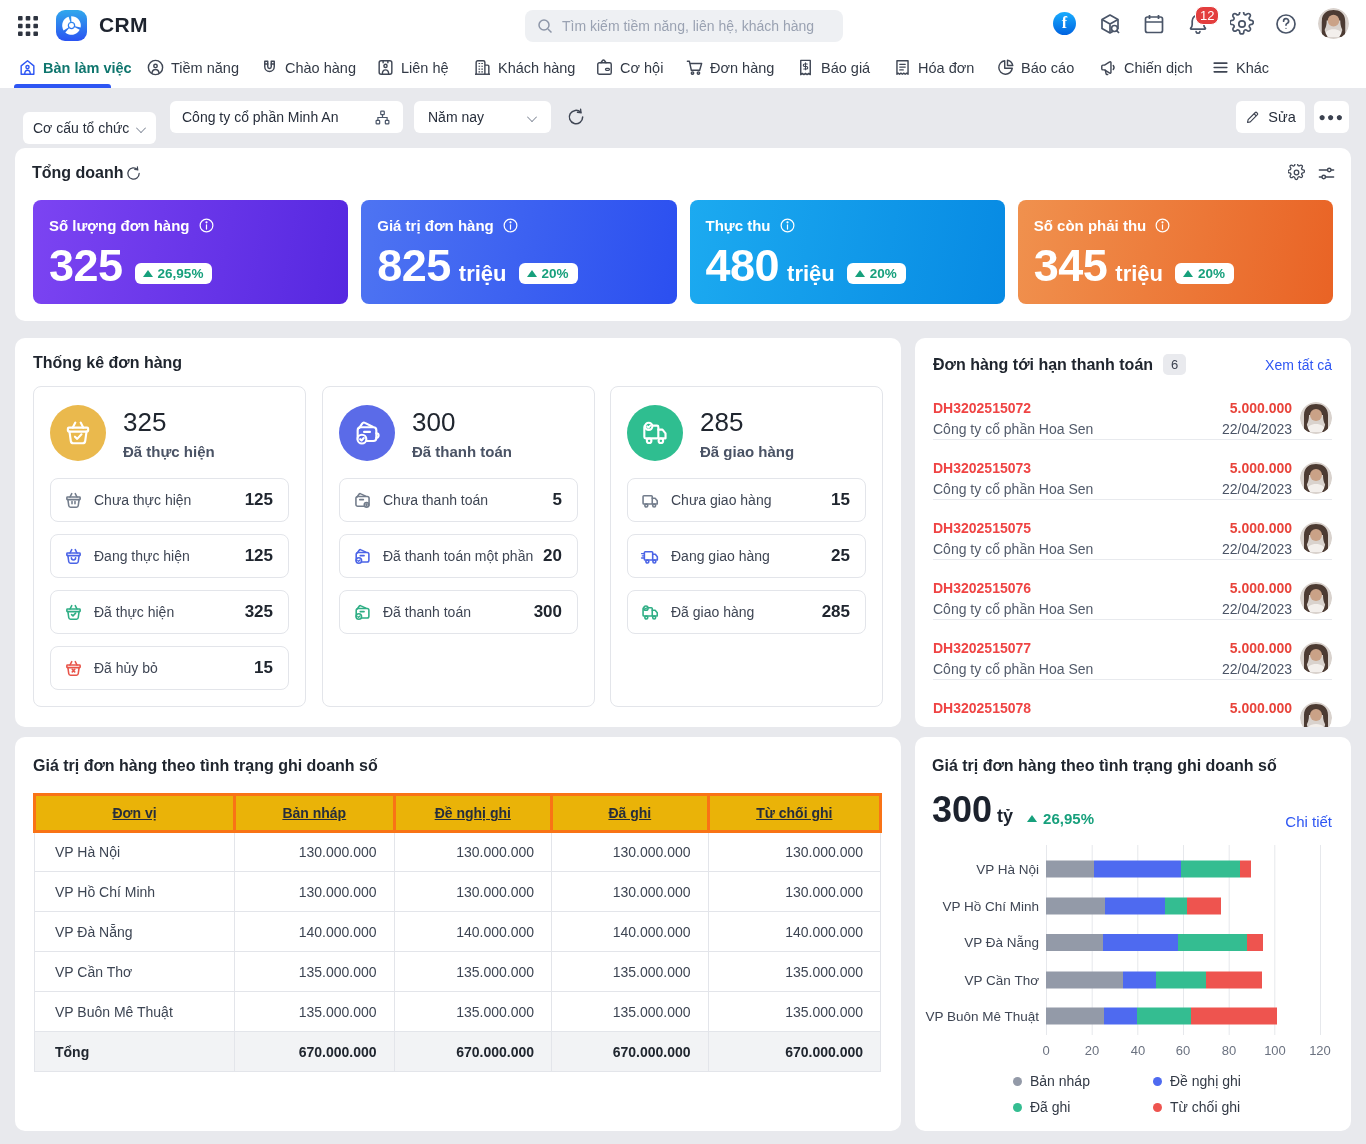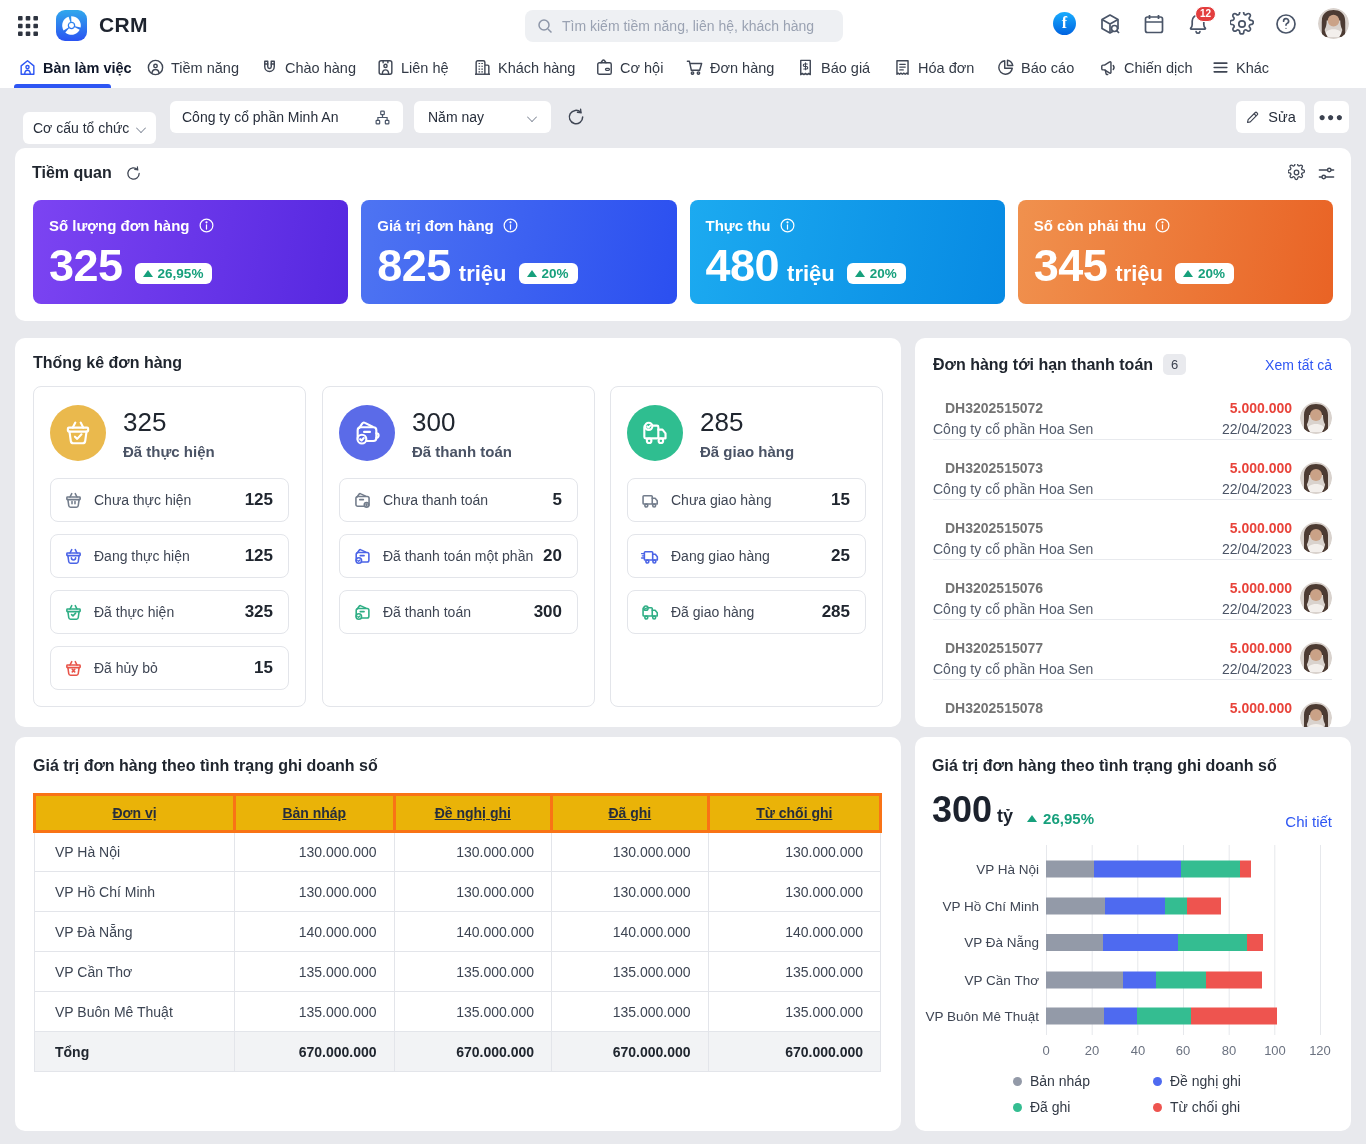--- a/index.html
+++ b/index.html
@@ -12,28 +12,28 @@
 .grid9 { position:absolute; left:18px; top:16px; width:20px; height:20px; }
 .logo { position:absolute; left:56px; top:10px; width:31px; height:31px; border-radius:9px; background:linear-gradient(180deg,#31a8ec 0%,#2a53f2 100%); }
 .logo svg { position:absolute; left:4px; top:4px; }
 .brand { position:absolute; left:99px; top:13px; font-size:21px; font-weight:bold; color:#1d232e; letter-spacing:.3px; }
 .search { position:absolute; left:525px; top:10px; width:318px; height:32px; background:#eef0f3; border-radius:8px; display:flex; align-items:center; padding:0 12px; color:#9aa2b2; font-size:14px; }
 .search svg { margin-right:9px; flex:none; }
 .hicons { position:absolute; right:0; top:0; height:47px; display:flex; align-items:center; }
 .hic { width:24px; height:24px; position:relative; color:#4a5568; margin-right:20px; }
 .fbc { width:23px; height:23px; border-radius:50%; background:linear-gradient(180deg,#18acfe,#0163e0); margin-right:22px; position:relative; }
 .fbc span { position:absolute; left:0; right:0; top:2px; text-align:center; color:#fff; font-weight:bold; font-size:16px; font-family:"Liberation Serif",serif; }
-.badge12 { position:absolute; left:9px; top:-6px; background:#e33e3e; color:#fff; border-radius:8px; font-size:10px; font-weight:bold; padding:2px 4px; border:1.5px solid #fff; line-height:1; }
+.badge12 { position:absolute; left:9px; top:-6px; background:#e33e3e; color:#fff; border-radius:8px; font-size:13px; font-weight:normal; padding:2px 4px; border:1.5px solid #fff; line-height:1; }
 .avatar { width:31px; height:31px; border-radius:50%; overflow:hidden; margin-right:17px; flex:none; }
 
 
 .menubar { position:absolute; left:0; top:47px; width:1366px; height:41px; background:#fff; }
 .mitem { position:absolute; top:0; display:flex; align-items:center; gap:6px; font-size:14.5px; color:#333a46; height:41px; white-space:nowrap; }
 .mitem svg { flex:none; }
-.mitem.active { color:#0f172a; font-weight:bold; }
+.mitem.active { color:#0f766e; font-weight:bold; }
 .mitem.active::after { content:""; position:absolute; left:-4px; width:97px; bottom:0; height:4px; background:#2e56f3; border-radius:3px 3px 0 0; }
 
 
 .filters { position:absolute; left:0; top:88px; width:1366px; height:57px; }
 .fsel { position:absolute; height:32px; background:#fff; border-radius:6px; display:flex; align-items:center; font-size:14px; color:#272e3b; white-space:nowrap; }
 .chev { width:10px; height:10px; border:solid #6b7485; border-width:0 1.6px 1.6px 0; transform:rotate(45deg) scale(.7); margin-left:auto; }
 .btn { position:absolute; height:32px; background:#fff; border-radius:6px; display:flex; align-items:center; justify-content:center; font-size:14.5px; color:#272e3b; }
 
 
 .panel { position:absolute; background:#fff; border-radius:10px; }
@@ -64,21 +64,21 @@
 .orow .lbl { font-size:14px; color:#3f4654; white-space:nowrap; }
 .orow .cnt { margin-left:auto; font-size:17px; font-weight:bold; color:#20262f; }
 
 
 #due { left:915px; top:338px; width:436px; height:389px; overflow:hidden; }
 #due .hd { display:flex; align-items:center; padding:16px 19px 0 18px; }
 #due .cbadge { background:#e9eaee; border-radius:5px; font-size:13px; color:#3c4250; padding:3px 8px; margin-left:10px; }
 #due .link { margin-left:auto; color:#2e56f3; font-size:14px; }
 .ditem { position:relative; height:51px; margin:0 19px 9px 18px; border-bottom:1px solid #e8eaee; }
 .ditem:last-child { border-bottom:none; }
-.ditem .id { position:absolute; left:12px; top:11px; font-size:14px; font-weight:bold; color:#737373; }
+.ditem .id { position:absolute; left:0; top:11px; font-size:14px; font-weight:bold; color:#ef4444; }
 .ditem .co { position:absolute; left:0; top:32px; font-size:14px; color:#525b6b; }
 .ditem .amt { position:absolute; right:40px; top:11px; font-size:14px; font-weight:bold; color:#e8433a; }
 .ditem .dt { position:absolute; right:40px; top:32px; font-size:14px; color:#4a5365; }
 .ditem .av { position:absolute; right:0; top:13px; width:32px; height:32px; border-radius:50%; overflow:hidden; }
 .dlist { margin-top:14px; }
 
 
 #tpanel { left:15px; top:737px; width:886px; height:394px; }
 #tpanel .ptitle { position:absolute; left:18px; top:20px; }
 table.rep { position:absolute; left:18px; top:56px; width:849px; border-collapse:collapse; font-size:14px; }
@@ -298,21 +298,21 @@
       <svg width="15" height="15" viewBox="0 0 24 24" fill="none" stroke="#3c4250" stroke-width="1.8" stroke-linejoin="round">
           <path d="M4 20 L5 15.5 L16.5 4 a1.5 1.5 0 0 1 2.1 0 L19.9 5.3 a1.5 1.5 0 0 1 0 2.1 L8.5 19 Z"></path>
           <path d="M14.5 6 L18 9.5"></path>
         </svg>
       Sửa
     </div>
     <div class="btn" style="right:17px; width:35px; top:13px; font-weight:bold; letter-spacing:1.5px; color:#3c4250; font-size:12px;">●●●</div>
   </div>
 
   <div class="panel" id="overview">
-    <div class="ptitle" style="position:absolute; left:17px; top:16px;">Tiềm quan</div>
+    <div class="ptitle" style="position:absolute; left:17px; top:16px;">Tổng doanh</div>
     <svg style="position:absolute; left:110px; top:17px;" width="17" height="17" viewBox="0 0 24 24" fill="none" stroke="#3f4654" stroke-width="1.8" stroke-linecap="round">
         <path d="M20 12 a8 8 0 1 1 -2.3 -5.6"></path>
         <path d="M17.5 2.5 L18 6.8 L13.7 6.3" stroke-width="1.6"></path>
       </svg>
     <svg style="position:absolute; right:46px; top:16px;" width="17" height="17" viewBox="0 0 24 24" fill="none" stroke="#3f4654" stroke-width="1.8">
         <circle cx="12" cy="12" r="3.2"></circle>
         <path d="M19.4 13.5a1.8 1.8 0 0 0 .4 2l.1.1a2 2 0 1 1-2.9 2.9l-.1-.1a1.8 1.8 0 0 0-2-.4 1.8 1.8 0 0 0-1.1 1.7v.2a2 2 0 1 1-4.1 0v-.1a1.8 1.8 0 0 0-1.2-1.7 1.8 1.8 0 0 0-2 .4l-.1.1a2 2 0 1 1-2.9-2.9l.1-.1a1.8 1.8 0 0 0 .4-2 1.8 1.8 0 0 0-1.7-1.1h-.2a2 2 0 1 1 0-4.1h.1a1.8 1.8 0 0 0 1.7-1.2 1.8 1.8 0 0 0-.4-2l-.1-.1a2 2 0 1 1 2.9-2.9l.1.1a1.8 1.8 0 0 0 2 .4h.1a1.8 1.8 0 0 0 1.1-1.7v-.2a2 2 0 1 1 4.1 0v.1a1.8 1.8 0 0 0 1.1 1.7 1.8 1.8 0 0 0 2-.4l.1-.1a2 2 0 1 1 2.9 2.9l-.1.1a1.8 1.8 0 0 0-.4 2v.1a1.8 1.8 0 0 0 1.7 1.1h.2a2 2 0 1 1 0 4.1h-.1a1.8 1.8 0 0 0-1.7 1.1z"></path>
       </svg>
     <svg style="position:absolute; right:15px; top:16px;" width="19" height="19" viewBox="0 0 24 24" fill="none" stroke="#3f4654" stroke-width="1.8" stroke-linecap="round">
         <path d="M3 7.5 H21 M3 16.5 H21"></path>

